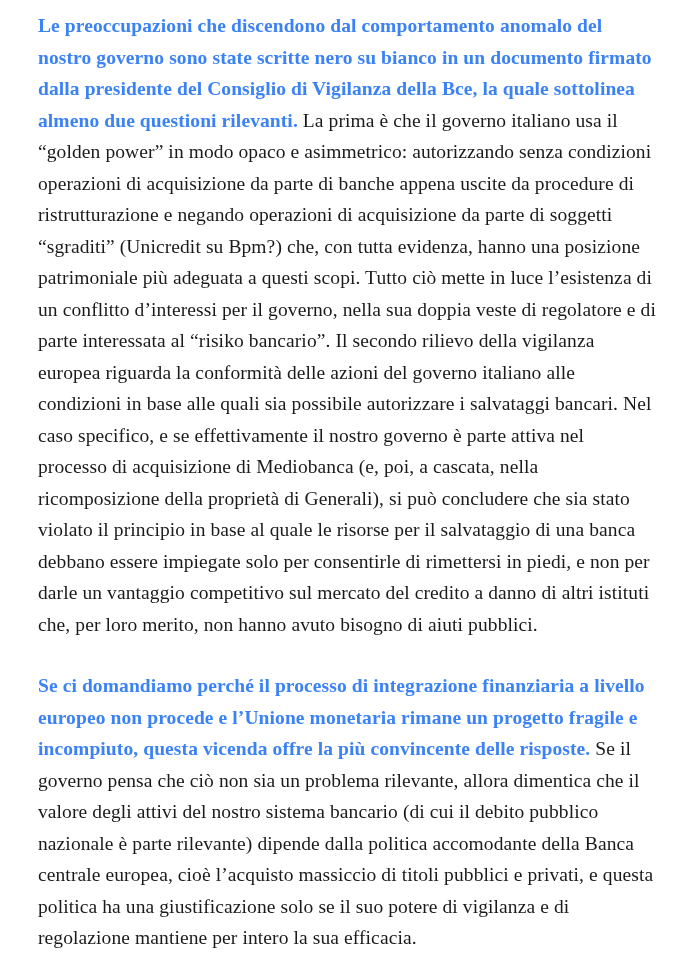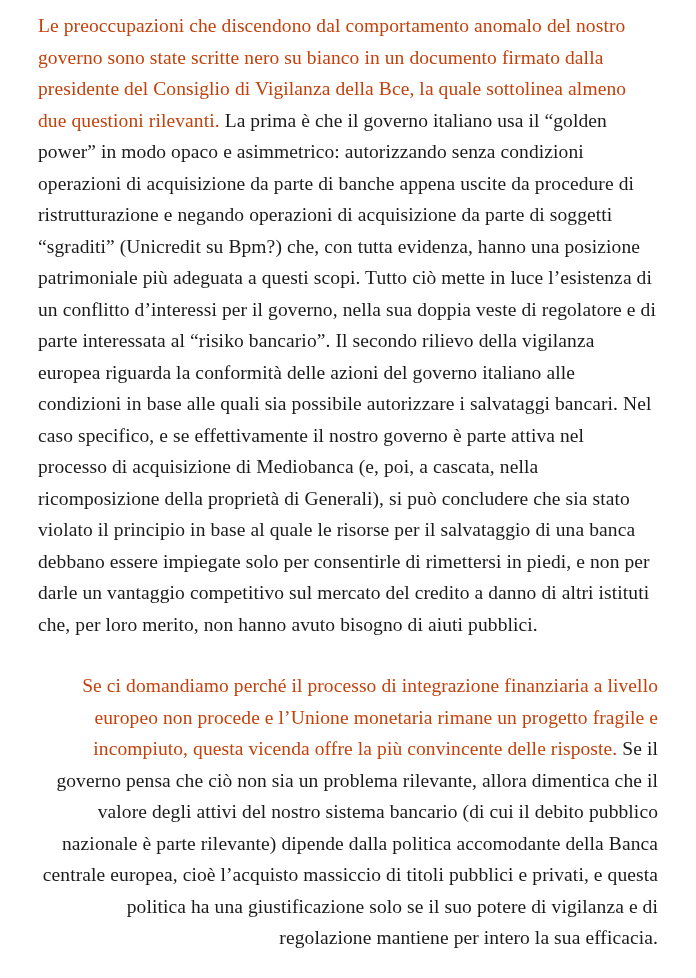--- a/index.html
+++ b/index.html
@@ -20,25 +20,24 @@
   .article-body p {
     margin: 0 0 30px 0;
     font-size: 19.5px;
     line-height: 31.5px;
     letter-spacing: 0.1px;
     text-align: left;
     color: #1a1a1a;
   }
   .article-body p:last-child {
     margin-bottom: 0;
-    text-align: right;
   }
   .article-body strong {
-    font-weight: 400;
-    color: #c2410c;
+    font-weight: 700;
+    color: #3b82f6;
   }
 </style>
 </head>
 <body>
 
 <div class="article-body">
 
   <p>
     <strong>Le preoccupazioni che discendono dal comportamento anomalo del nostro governo sono state scritte nero su bianco in un documento firmato dalla presidente del Consiglio di Vigilanza della Bce, la quale sottolinea almeno due questioni rilevanti.</strong><span> La prima è che il governo italiano usa il “golden power” in modo opaco e asimmetrico: autorizzando senza condizioni operazioni di acquisizione da parte di banche appena uscite da procedure di ristrutturazione e negando operazioni di acquisizione da parte di soggetti “sgraditi” (Unicredit su Bpm?) che, con tutta evidenza, hanno una posizione patrimoniale più adeguata a questi scopi. Tutto ciò mette in luce l’esistenza di un conflitto d’interessi per il governo, nella sua doppia veste di regolatore e di parte interessata al “risiko bancario”. Il secondo rilievo della vigilanza europea riguarda la conformità delle azioni del governo italiano alle condizioni in base alle quali sia possibile autorizzare i salvataggi bancari. Nel caso specifico, e se effettivamente il nostro governo è parte attiva nel processo di acquisizione di Mediobanca (e, poi, a cascata, nella ricomposizione della proprietà di Generali), si può concludere che sia stato violato il principio in base al quale le risorse per il salvataggio di una banca debbano essere impiegate solo per consentirle di rimettersi in piedi, e non per darle un vantaggio competitivo sul mercato del credito a danno di altri istituti che, per loro merito, non hanno avuto bisogno di aiuti pubblici.</span>
   </p>

